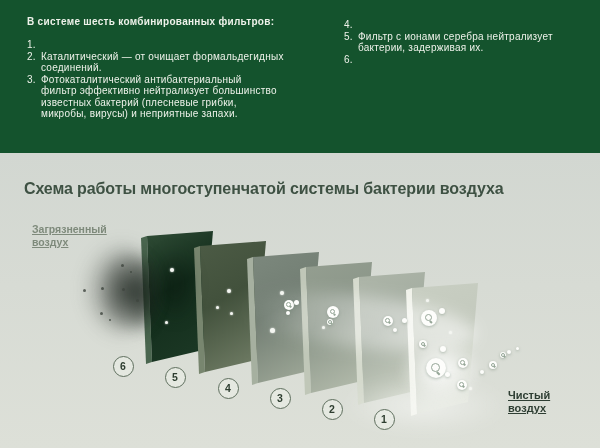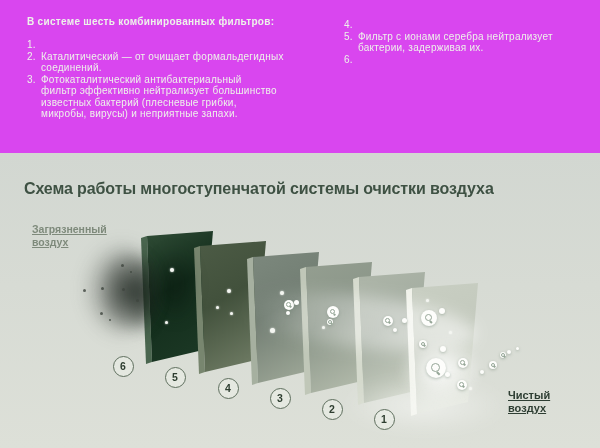--- a/index.html
+++ b/index.html
@@ -1,19 +1,19 @@
 <!DOCTYPE html>
 <html><head>
 <meta charset="utf-8">
 <style>
   html,body{margin:0;padding:0;background:#fff;}
   .page{position:relative;width:600px;height:448px;overflow:hidden;
         font-family:"Liberation Sans",sans-serif;}
   
-  .intro{position:absolute;left:0;top:0;width:600px;height:153px;background:#d946ef;}
+  .intro{position:absolute;left:0;top:0;width:600px;height:153px;background:#14532d;}
   .intro-col{position:absolute;color:#eef2ea;}
   .col-left{left:27px;top:16px;width:310px;}
   .col-right{left:344px;top:19px;width:250px;}
   .intro-heading{font-size:10px;font-weight:bold;letter-spacing:.3px;margin:0 0 12px 0;}
   ol.filters{list-style:none;margin:0;padding:0;}
   ol.filters li{display:flex;font-size:10px;line-height:11.5px;letter-spacing:.25px;}
   .li-num{width:14px;flex:0 0 14px;}
   .li-text{white-space:pre;}
   
   .scheme{position:absolute;left:0;top:153px;width:600px;height:295px;
@@ -103,21 +103,21 @@
 бактерии, задерживая их.</span>
           </li>
           <li>
             <span class="li-num">6.</span>
           </li>
         </ol>
     </div>
   </section>
 
   <section class="scheme"></section>
-  <h1 class="scheme-title">Схема работы многоступенчатой системы очистки воздуха</h1>
+  <h1 class="scheme-title">Схема работы многоступенчатой системы бактерии воздуха</h1>
   <div class="air-label dirty-air">Загрязненный
 воздух</div>
   <div class="air-label clean-air">Чистый
 воздух</div>
 
   <div class="scene" id="scene">
     <div class="smoke smoke-a"></div>
     <div class="smoke smoke-b"></div>
     <div class="smoke smoke-c"></div>
     <div class="smoke smoke-d"></div>

